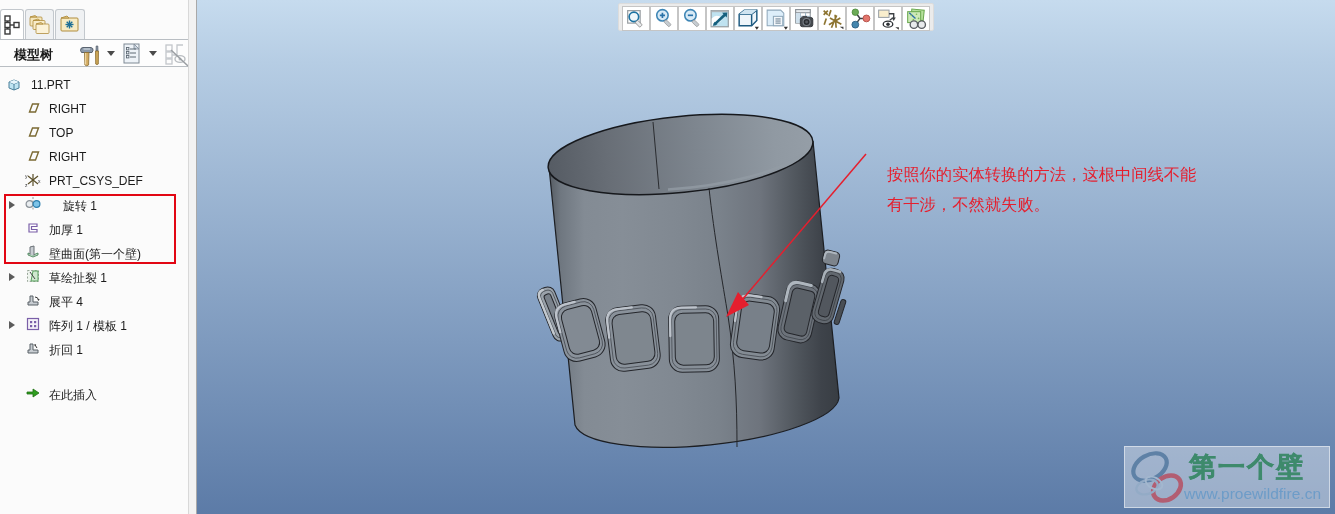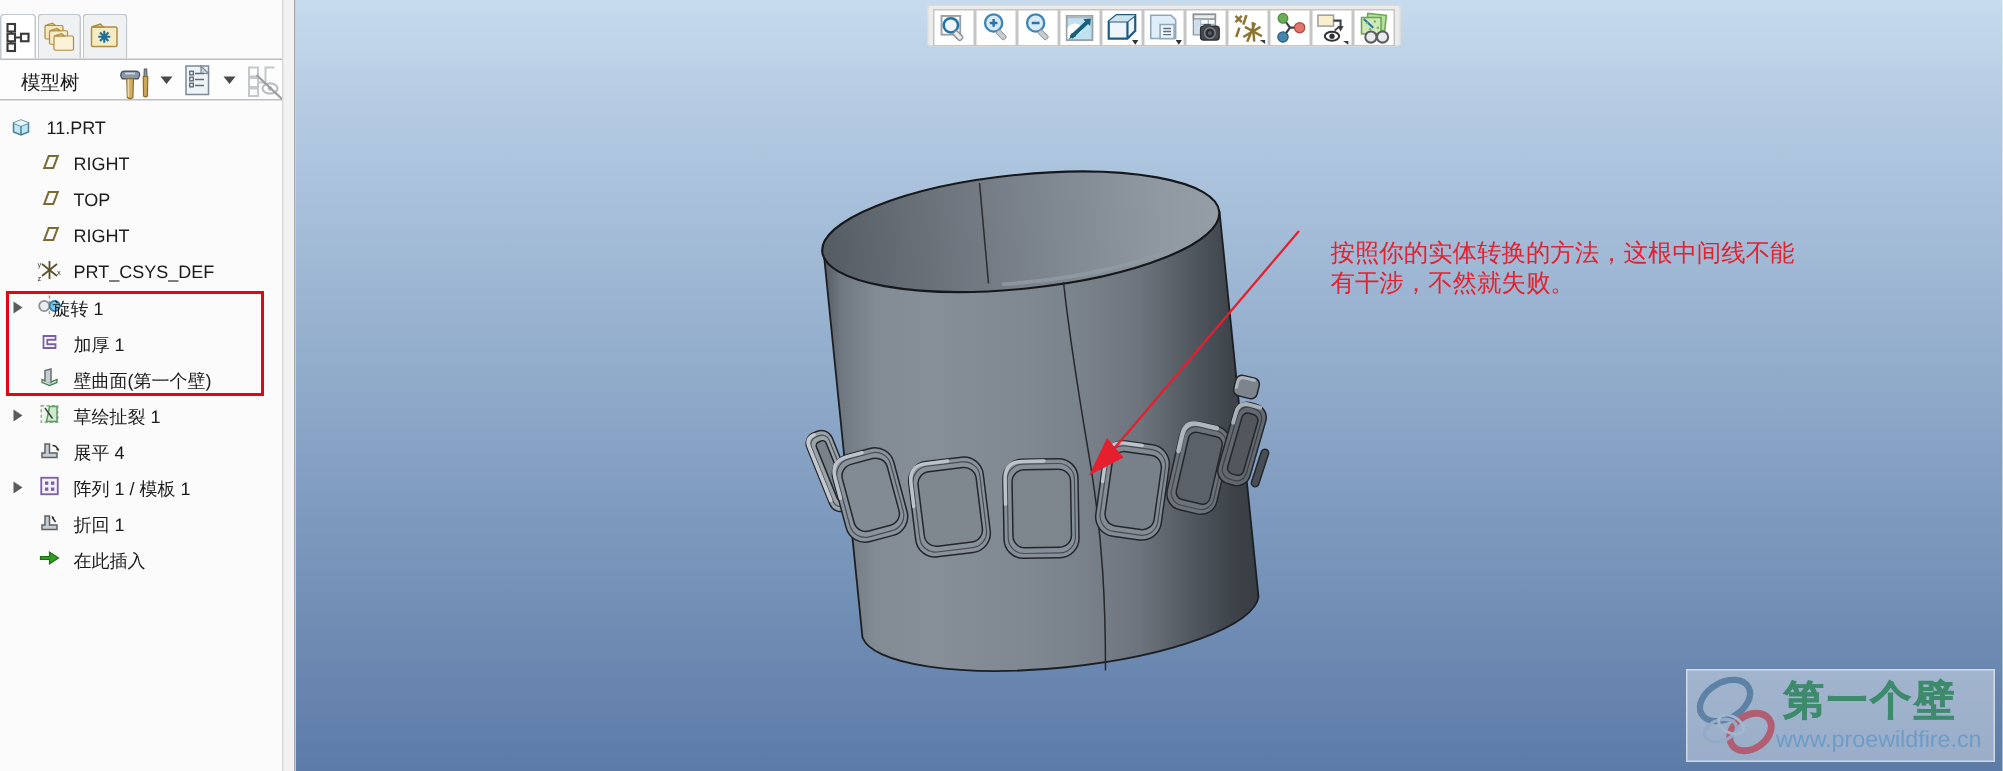--- a/index.html
+++ b/index.html
@@ -6,33 +6,33 @@
 html,body { width:1335px; height:514px; overflow:hidden; font-family:"Liberation Sans", sans-serif; background:#fff; }
 #panel { position:absolute; left:0; top:0; width:197px; height:514px; background:#fbfbfb; }
 #vp { position:absolute; left:197px; top:0; width:1138px; height:514px;
   background:linear-gradient(to bottom,#c6dbee 0%, #b6cde4 12%, #5c7ba7 100%); }
 
 .tab { position:absolute; top:9px; height:30px; border:1px solid #c3c8cd; border-bottom:none; background:#eff1f3; border-radius:3px 3px 0 0; }
 #tab1 { left:0; width:24px; background:#fff; height:31px; }
 #tab2 { left:25px; width:29px; }
 #tab3 { left:55px; width:30px; }
 #hdr { position:absolute; left:0; top:39px; width:190px; height:28px; background:#fdfdfd; border-top:1px solid #b9bec3; border-bottom:1px solid #b9bec3; }
-#hdr .t { position:absolute; left:14px; top:6px; font-size:13px; font-weight:normal; color:#1a1a1a; }
+#hdr .t { position:absolute; left:14px; top:6px; font-size:13px; font-weight:bold; color:#1a1a1a; }
 #tree { position:absolute; left:0; top:0; width:188px; bottom:0; }
 .row { position:absolute; left:0; height:24px; width:188px; font-size:12px; color:#1b1b1b;padding-left:23px; }
 .row .txt { position:absolute; top:5px; }
 .tri { position:absolute; left:9px; top:8px; width:0; height:0; border-left:6px solid #5b5b5b; border-top:4px solid transparent; border-bottom:4px solid transparent; }
 .ic { position:absolute; width:16px; height:16px; top:3px; }
 #sep { position:absolute; left:188px; top:0; width:9px; height:514px; background:#f2f2f2; border-left:1px solid #d8d8d8; border-right:1px solid #a9a9a9; }
 #redbox { position:absolute; left:4px; top:194px; width:172px; height:70px; border:2px solid #e20613; z-index:5; }
 
 #tbar { position:absolute; left:421px; top:3px; width:316px; height:28px; background:#ebebeb; border:1px solid #dcdcdc; border-radius:2px; }
 .tb { position:absolute; top:2px; width:28px; height:25px; background:#fff; border:1px solid #c5c5c5; }
 
-#note { position:absolute; left:690px; top:159px; width:340px; font-size:16.3px; line-height:20px; color:#e51f2e; }
+#note { position:absolute; left:690px; top:159px; width:340px; font-size:16.3px; line-height:30px; color:#e51f2e; }
 
 #wm { position:absolute; left:927px; top:446px; width:206px; height:62px; background:rgba(255,255,255,0.38); border:1px solid rgba(255,255,255,0.5); }
 #wm .n1 { position:absolute; left:64px; top:2px; font-size:27px; font-weight:bold; color:#3e8a6c; letter-spacing:2px; -webkit-text-stroke:0.5px #3e8a6c; }
 #wm .n2 { position:absolute; right:8px; top:38px; font-size:15.5px; color:#6d9cc8;text-align:center; }
 svg { position:absolute; left:0; top:0; }
 </style>
 </head>
 <body>
 <div id="vp">
   <svg id="model" width="1138" height="514" viewBox="197 0 1138 514" style="width:1138px;height:514px">
@@ -375,21 +375,21 @@
         </svg>
         <span class="txt" style="left:49px">PRT_CSYS_DEF</span>
       </div>
     <div class="row" style="top:193px">
         <span class="tri"></span>
         <svg class="ic" style="left:25px" viewBox="0 0 16 16">
           <line x1="8" y1="1" x2="8" y2="15" stroke="#999" stroke-width="1" stroke-dasharray="2 1.5"></line>
           <circle cx="4.5" cy="8" r="3.4" fill="#e9edf0" stroke="#8b9299" stroke-width="1.2"></circle>
           <circle cx="11.5" cy="8" r="3.4" fill="#7ec4e8" stroke="#2e7fae" stroke-width="1.2"></circle>
         </svg>
-        <span class="txt" style="left:35px">旋转 1</span>
+        <span class="txt" style="left:63px">旋转 1</span>
       </div>
     <div class="row" style="top:217px">
         <svg class="ic" style="left:25px" viewBox="0 0 16 16">
           <path d="M12 4 L4 4 L4 12 L12 12 L12 9.5 L6.5 9.5 L6.5 6.5 L12 6.5 Z" fill="#fff" stroke="#7a5fa8" stroke-width="1.2"></path>
         </svg>
         <span class="txt" style="left:49px">加厚 1</span>
       </div>
     <div class="row" style="top:241px">
         <svg class="ic" style="left:25px" viewBox="0 0 16 16">
           <path d="M3 11 L8 13 L13 11 L13 9 L8 11 L3 9 Z" fill="#bfe0c8" stroke="#3e7a4e" stroke-width="0.8"></path>
@@ -428,21 +428,21 @@
         <span class="txt" style="left:49px">阵列 1 / 模板 1</span>
       </div>
     <div class="row" style="top:337px">
         <svg class="ic" style="left:25px" viewBox="0 0 16 16">
           <path d="M3 13 L13 13 L13 10 L8 10 L8 4 L5 4 L5 10 L3 10 Z" fill="#c8cdd2" stroke="#596066" stroke-width="1"></path>
           <path d="M12 8 L10 5" stroke="#333" stroke-width="1"></path>
           <path d="M9.4 4 L11.2 4.6 L9.8 6.2 Z" fill="#333"></path>
         </svg>
         <span class="txt" style="left:49px">折回 1</span>
       </div>
-    <div class="row" style="top:361px">
+    <div class="row" style="top:382px">
         <svg class="ic" style="left:25px" viewBox="0 0 16 16">
           <path d="M2 7 L8 7 L8 4 L14 8 L8 12 L8 9 L2 9 Z" fill="#2e9e1f" stroke="#1e6e12" stroke-width="0.8"></path>
         </svg>
         <span class="txt" style="left:49px">在此插入</span>
       </div>
   </div>
   <div id="sep"></div>
   <div id="redbox"></div>
 </div>
 

